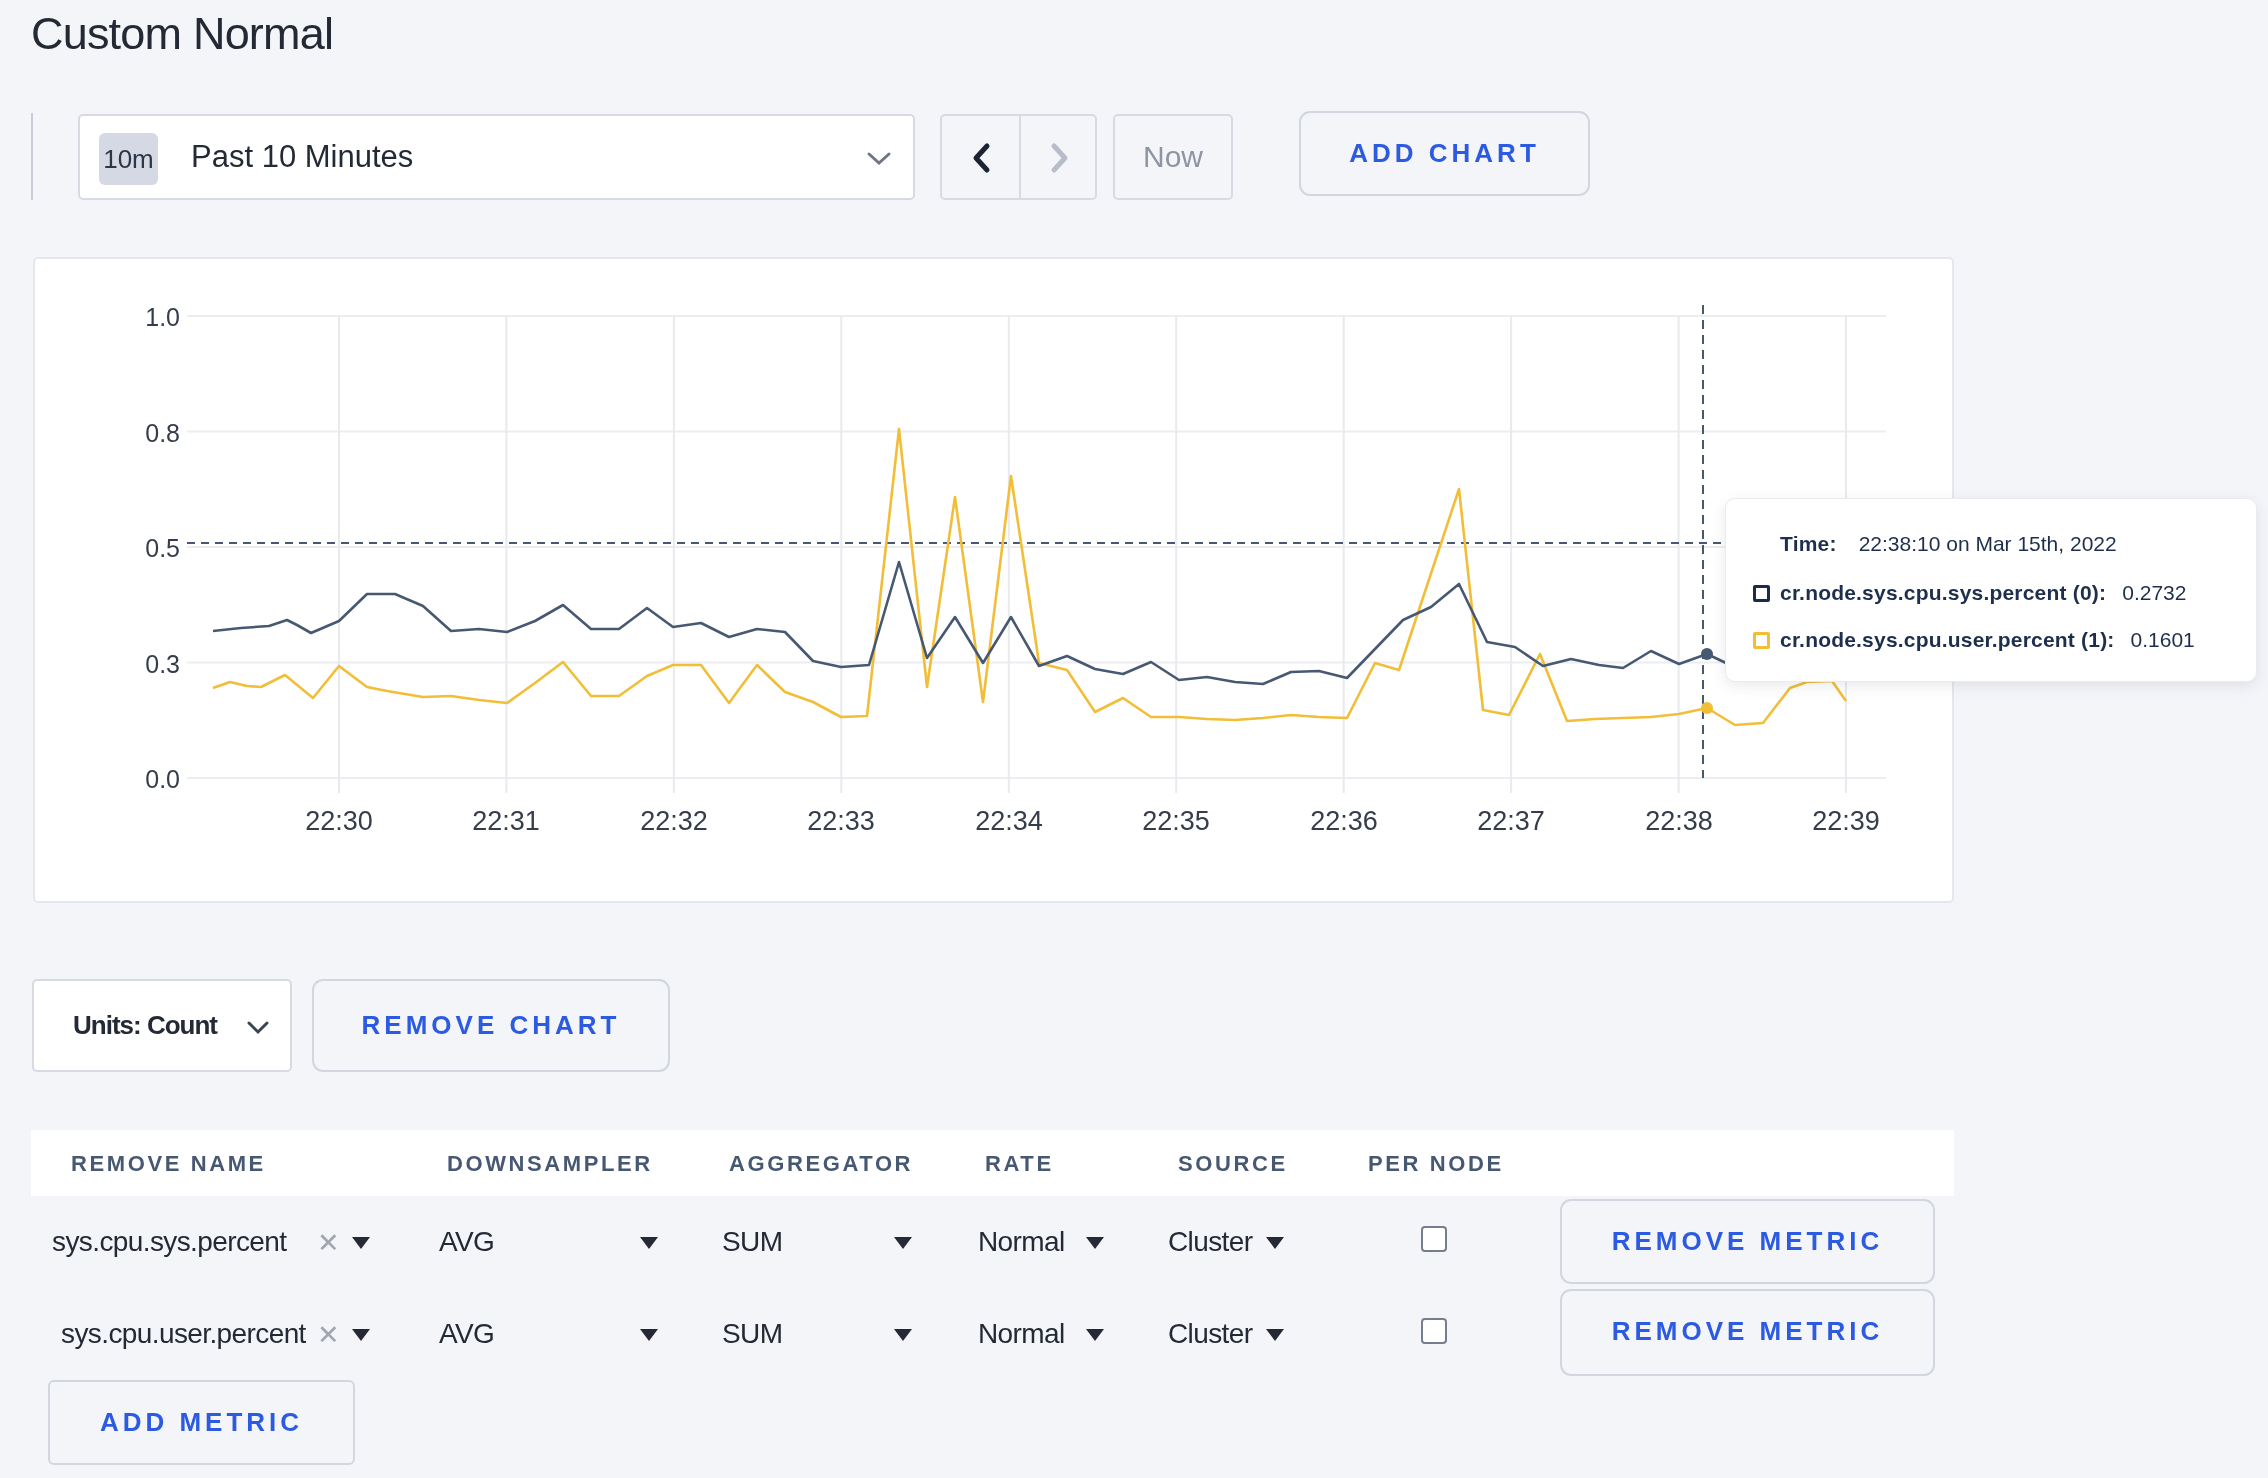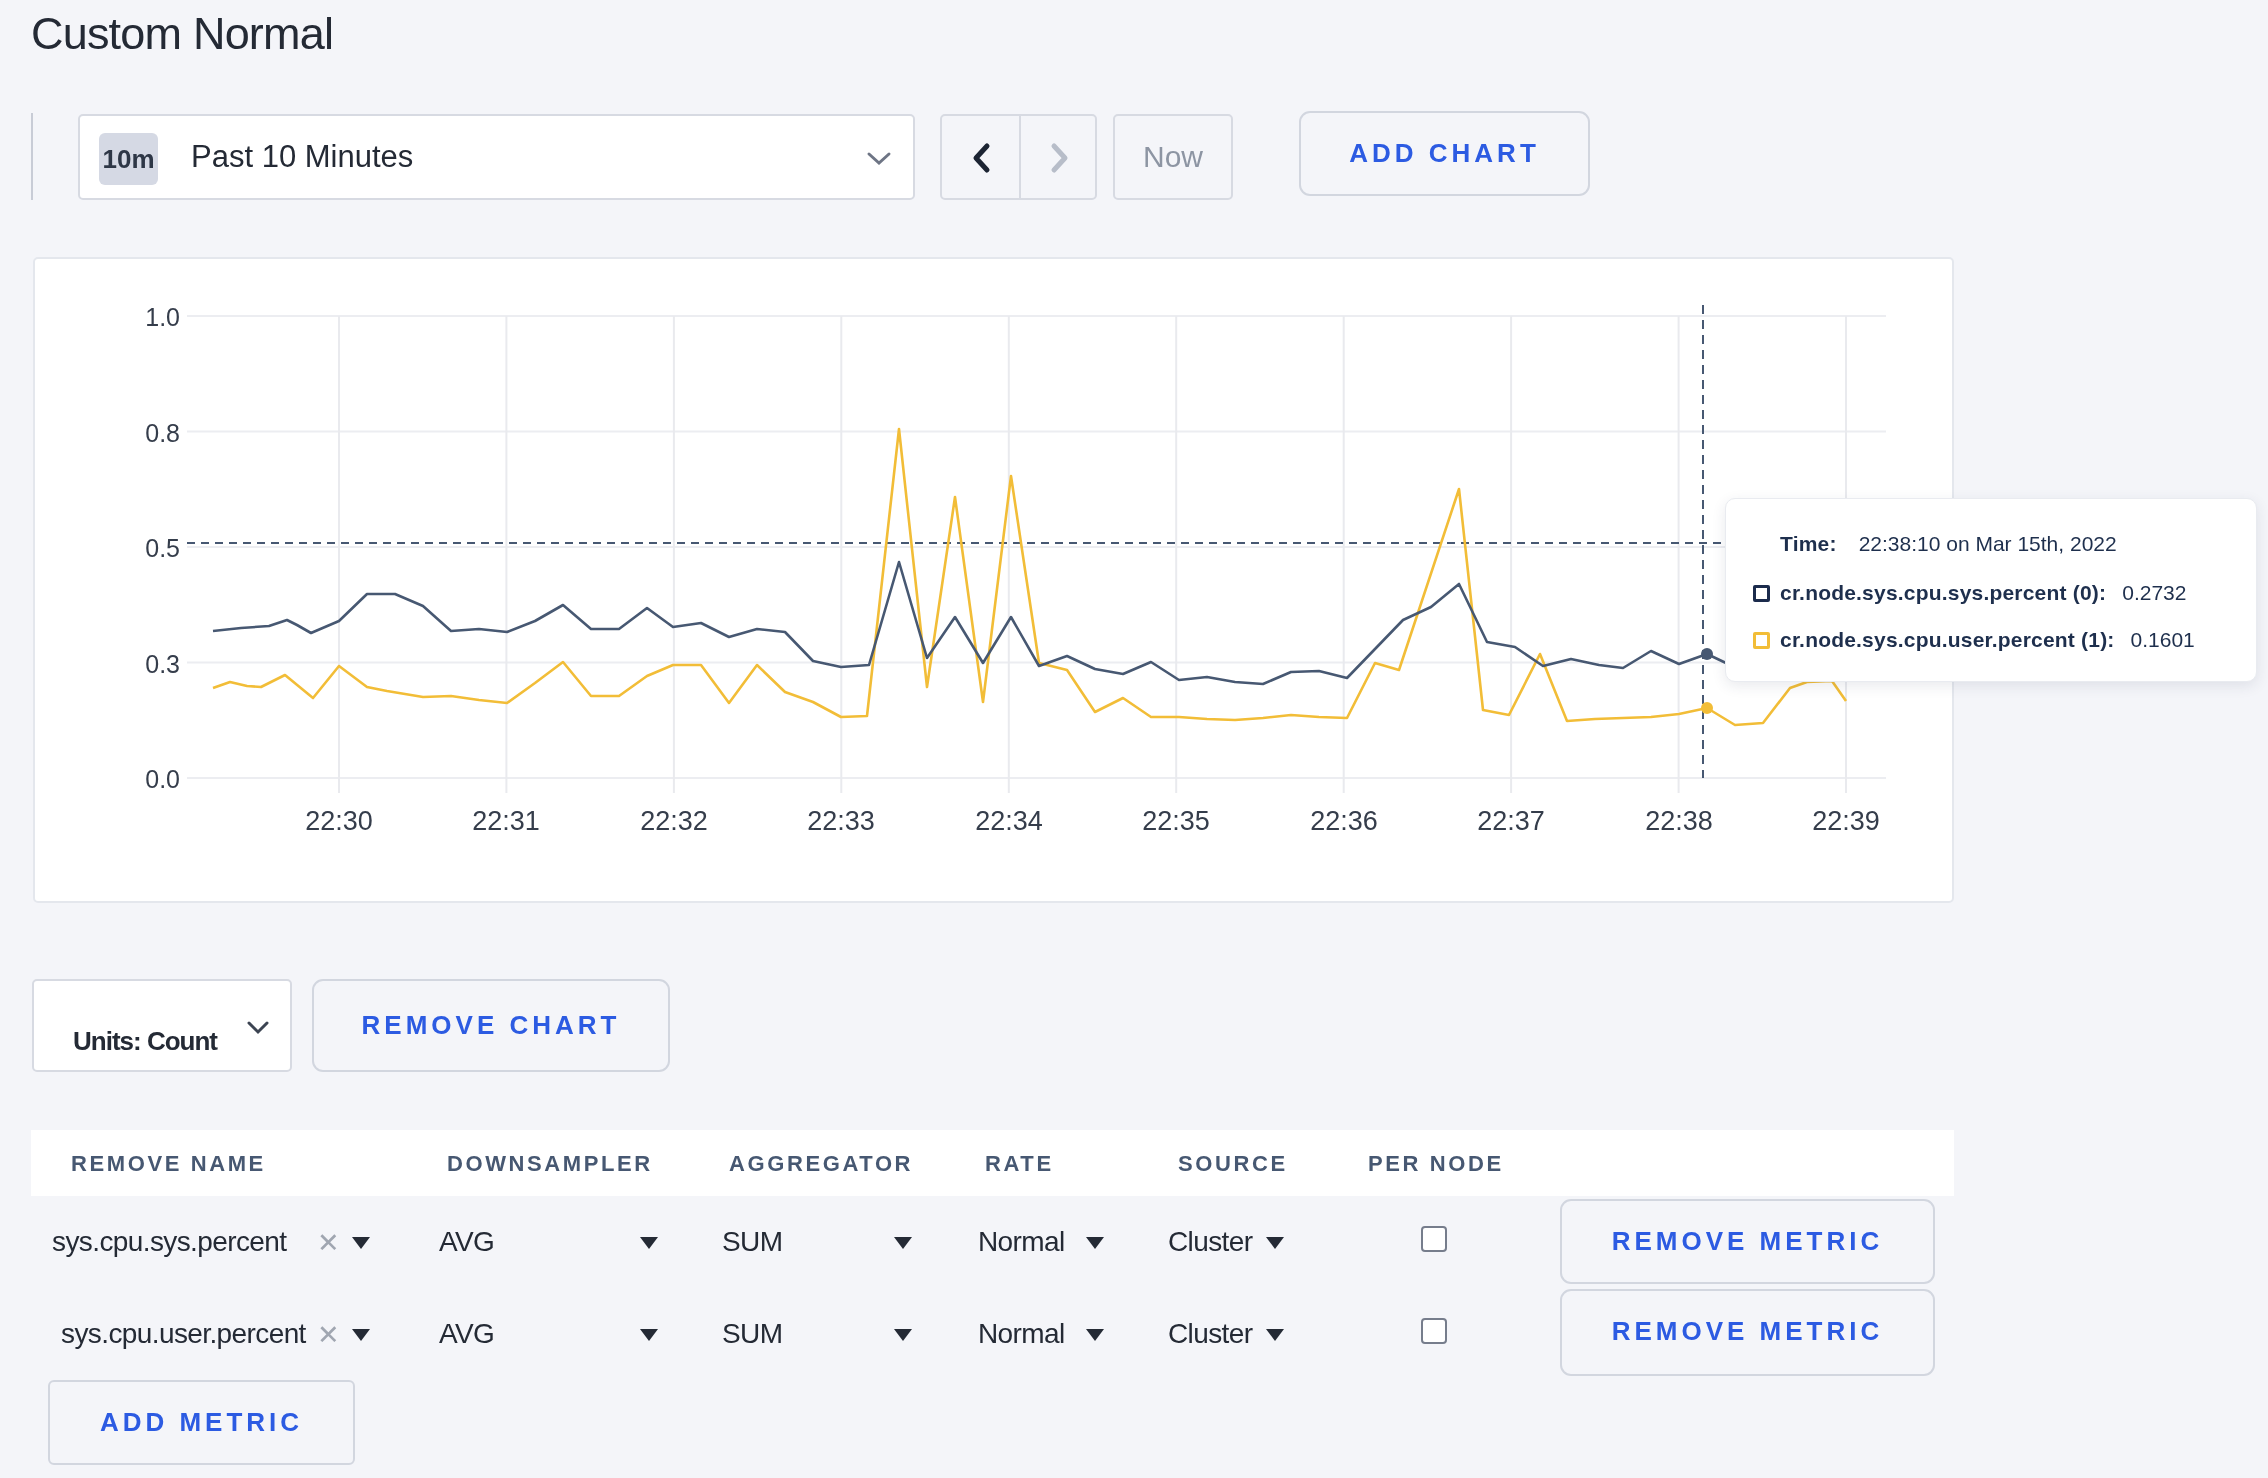--- a/index.html
+++ b/index.html
@@ -5,30 +5,30 @@
   * { margin:0; padding:0; box-sizing:border-box; }
   html,body { width:2268px; height:1478px; background:#f4f5f9; font-family:"Liberation Sans", sans-serif; overflow:hidden; }
   .abs { position:absolute; }
   #page { position:relative; width:2268px; height:1478px; }
   h1 { left:31px; top:8px; font-size:45px; font-weight:500; color:#242a35; letter-spacing:-0.8px; }
   .vrule { left:31px; top:113px; width:2px; height:87px; background:#c8ccd6; }
   .box { background:#fff; border:2px solid #d7dae2; border-radius:5px; }
   .ghost { background:transparent; border:2px solid #d2d6df; border-radius:5px; }
   .timesel { left:78px; top:114px; width:837px; height:86px; }
   .badge { left:19px; top:17px; width:59px; height:52px; background:#d5d9e4; border-radius:6px;
-           font-size:26px; font-weight:700; color:#2e3746; text-align:center; line-height:52px; }
+           font-size:26px; font-weight:400; color:#2e3746; text-align:center; line-height:52px; }
   .tlabel { left:111px; top:0; height:82px; line-height:82px; font-size:31px; color:#242a35; }
   .arrows { left:940px; top:114px; width:157px; height:86px; }
   .arrows .div { left:77px; top:0; width:2px; height:82px; background:#d7dae2; }
   .nowbtn { left:1113px; top:114px; width:120px; height:86px; font-size:30px; color:#8d95a3; text-align:center; line-height:82px; }
   .bluebtn { font-size:26px; font-weight:700; letter-spacing:4px; color:#2c5be2; text-align:center;border-radius:11px; }
   .addchart { left:1299px; top:111px; width:291px; height:85px; line-height:81px; }
   .card { left:33px; top:257px; width:1921px; height:646px; border-color:#e4e7ed; }
   .unitsel { left:32px; top:979px; width:260px; height:93px; }
-  .unitlabel { left:39px; top:16px; height:74px; line-height:89px; font-size:26px; font-weight:700; color:#242a35; letter-spacing:-1px; }
+  .unitlabel { left:39px; top:0; height:74px; line-height:89px; font-size:26px; font-weight:700; color:#242a35; letter-spacing:-1px; }
   .removechart { left:300px; top:979px; width:358px; height:93px; line-height:89px;margin-left:12px; }
   .thead { left:31px; top:1130px; width:1923px; height:66px; background:#fff; }
   .th { top:1151px; font-size:22px; font-weight:700; letter-spacing:2.6px; color:#475872; }
   .cell { font-size:28px; color:#242a35; letter-spacing:-0.6px; }
   .tri { width:0; height:0; border-left:9px solid transparent; border-right:9px solid transparent; border-top:12px solid #242a35; display:inline-block; }
   .xmark { color:#a0a6b1; font-size:27px; }
   .cbox { width:26px; height:26px; background:#fff; border:2px solid #767d8c; border-radius:4px; }
   .rmbtn { left:1560px; width:375px; line-height:81px; }
   .addmetric { left:48px; top:1380px; width:307px; height:85px; line-height:81px; border-radius:6px; }
   .tooltip { left:1725px; top:498px; width:532px; height:184px; background:#fff; border:1px solid #e9ebf0; border-radius:10px;

